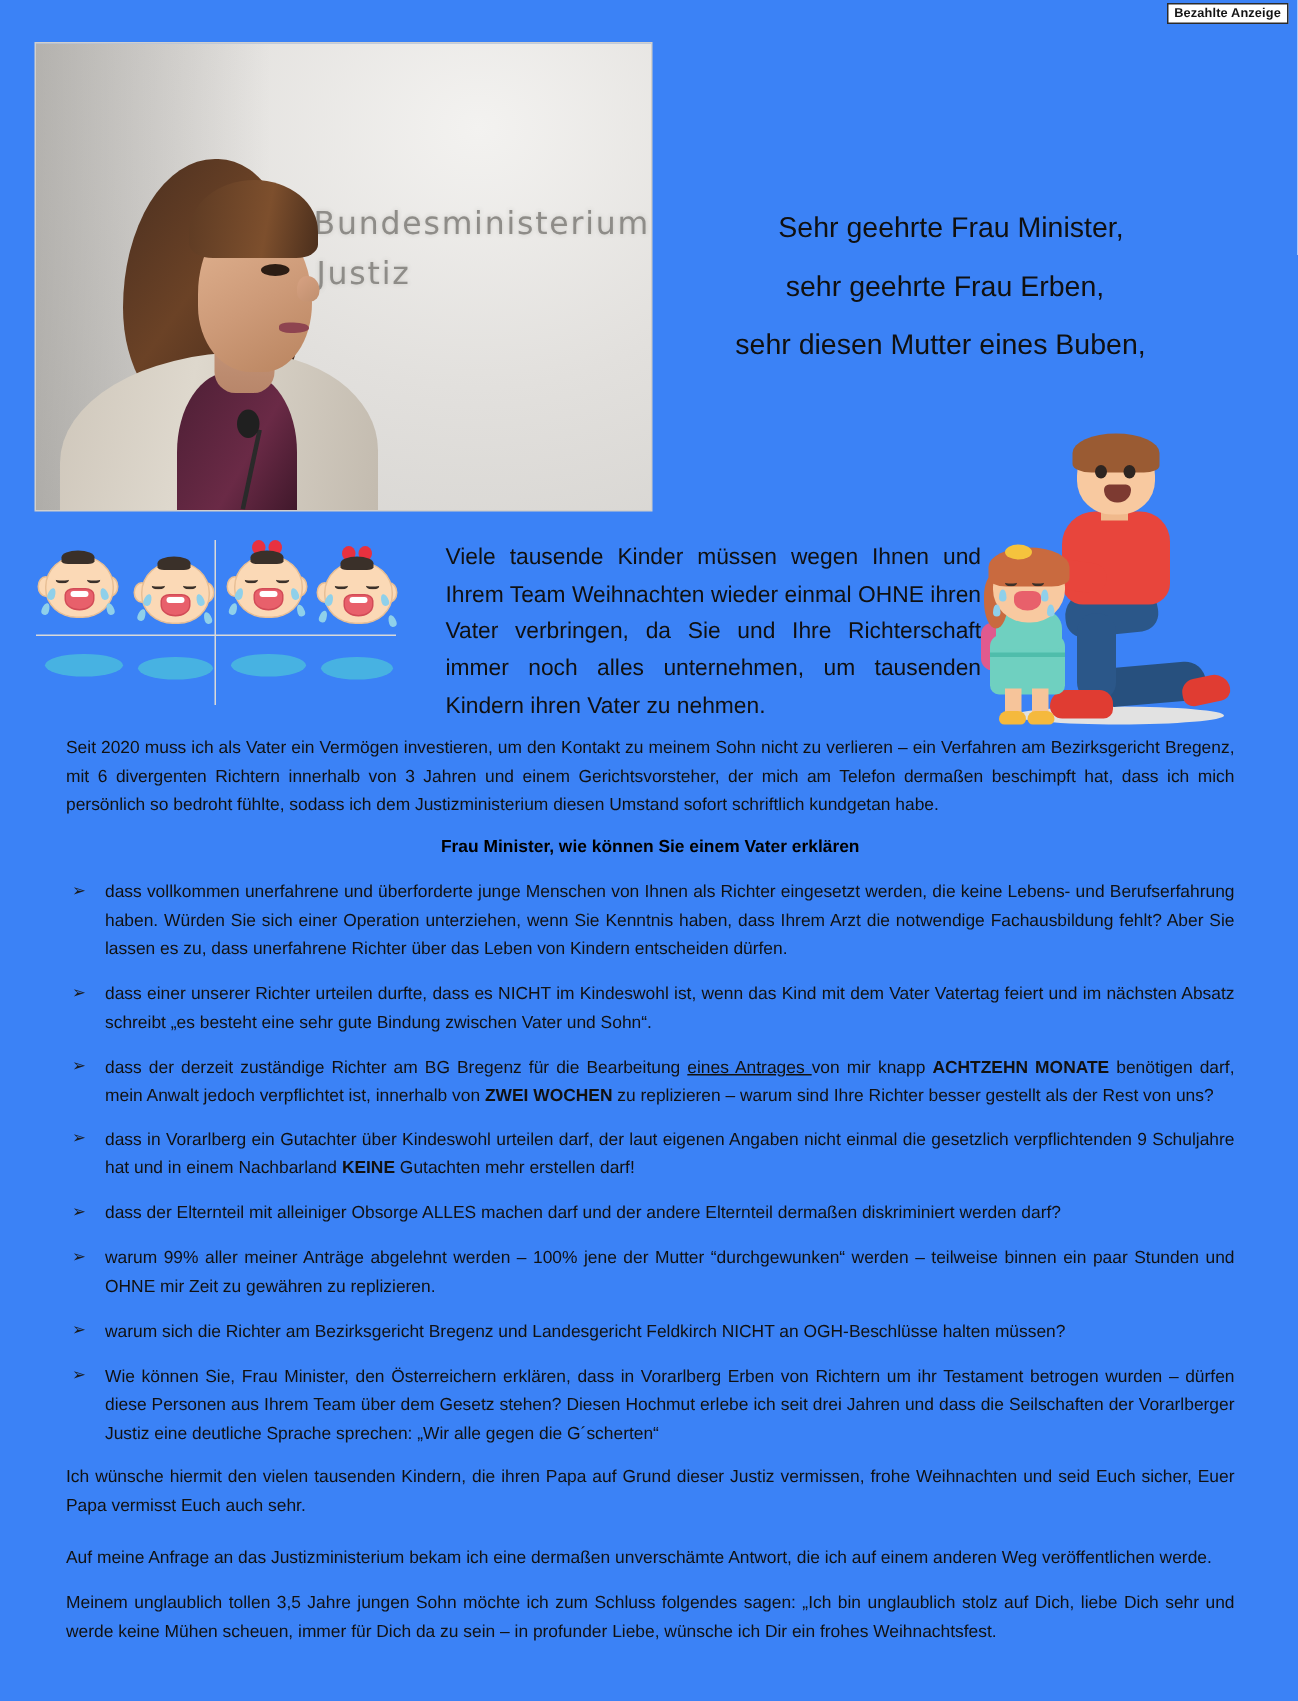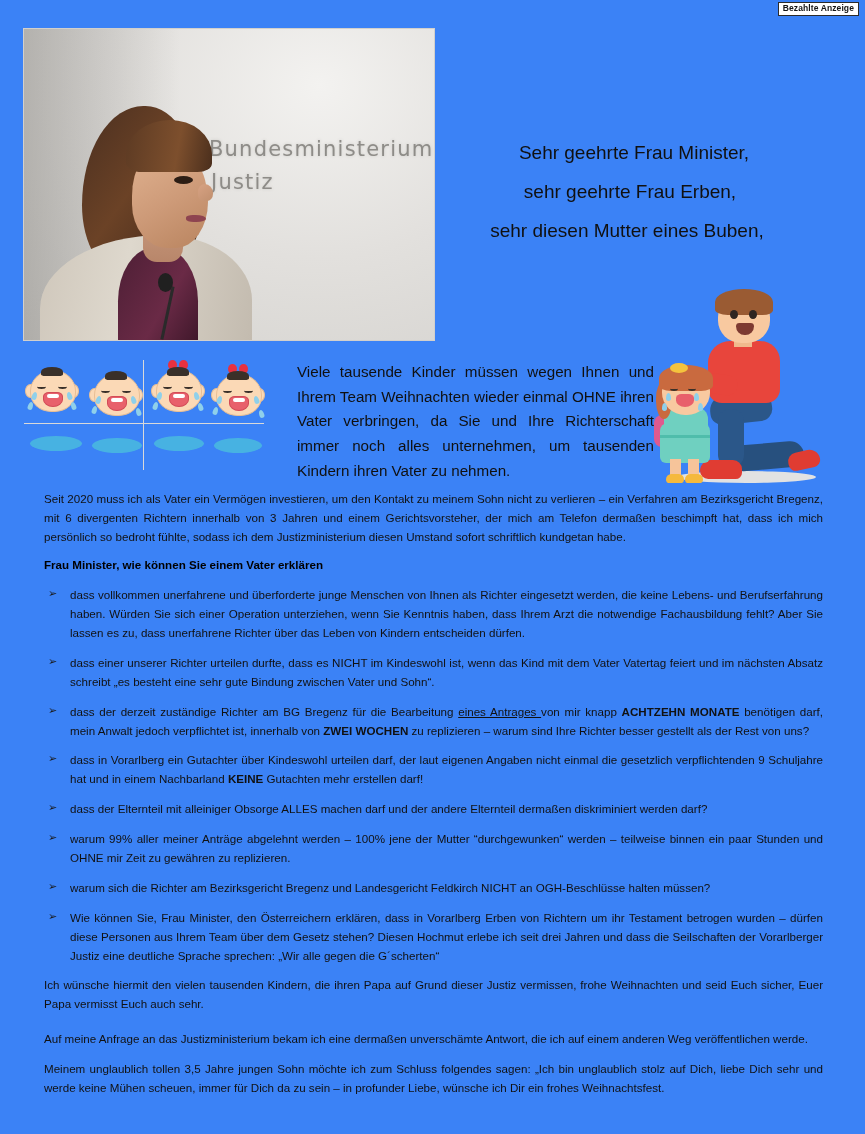--- a/index.html
+++ b/index.html
@@ -359,20 +359,21 @@
     color: #111111;
     margin: 0 0 11px 0;
   }
   .par.tight { margin-bottom: 9px; }
   .sec-head {
     font-size: 11.6px;
     font-weight: bold;
     line-height: 1.6;
     margin: 4px 0 12px 0;
     color: #000000;
+    text-align: center;
   }
   ul.bullets {
     list-style: none;
     margin: 0;
     padding: 0;
   }
   ul.bullets li {
     position: relative;
     padding-left: 26px;
     margin-bottom: 11px;

